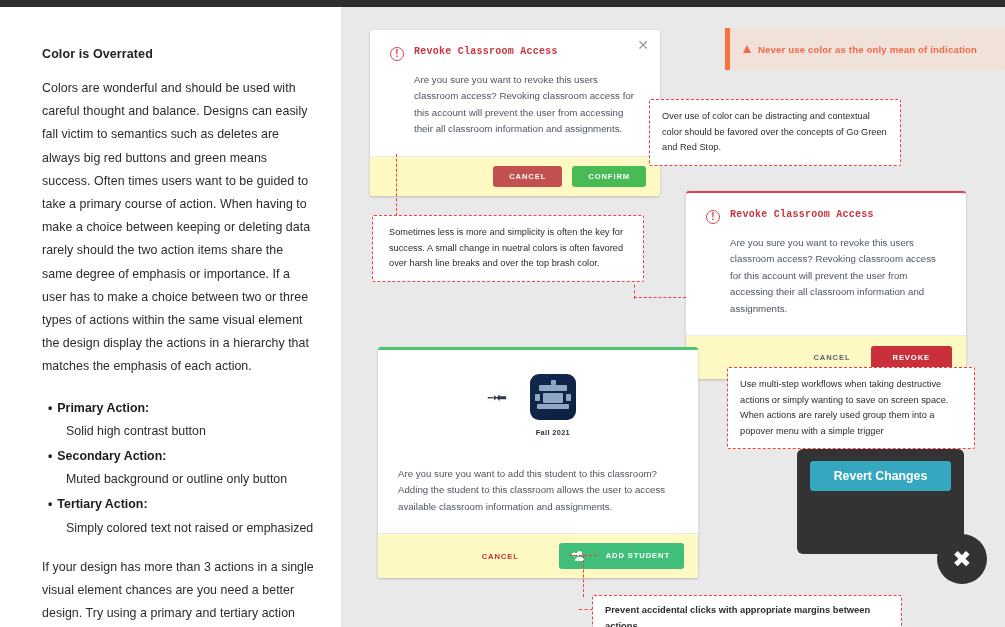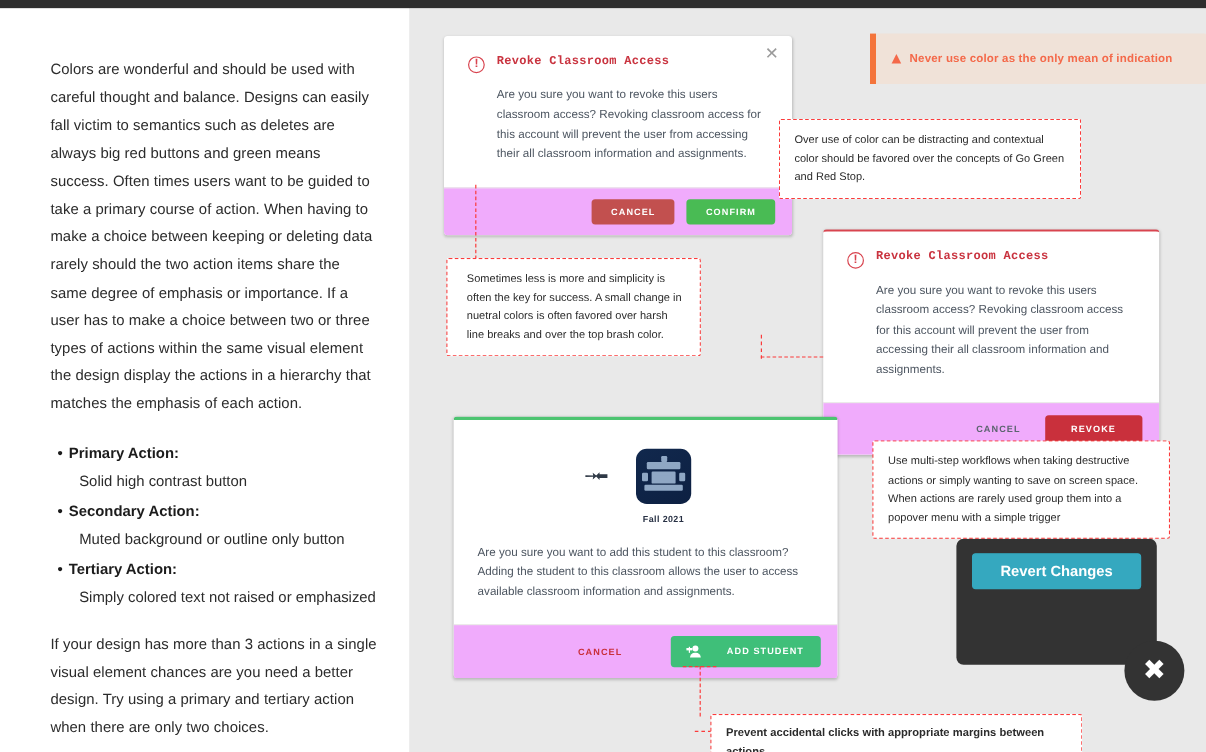--- a/index.html
+++ b/index.html
@@ -44,21 +44,21 @@
   }
 
   
   .card {
     position:absolute; background:#fff; border-radius:3px;
     box-shadow:0 1px 3px rgba(0,0,0,.14), 0 1px 2px rgba(0,0,0,.08);
     overflow:hidden;
   }
   .card-body { padding:16px 20px 18px 20px; }
   .card-foot {
-    background:#f0abfc; border-top:1px solid #eceaea;
+    background:#fef9c3; border-top:1px solid #eceaea;
     padding:9px 14px; display:flex; justify-content:flex-end;
     align-items:center; gap:10px;
   }
   .dlg-head { display:flex; align-items:flex-start; gap:10px; }
   .warn-circle {
     width:14px; height:14px; border-radius:50%;
     border:1.3px solid #d8444f; color:#d8444f;
     font-size:10px; line-height:12px; text-align:center;
     font-weight:bold; flex:0 0 auto; margin-top:1px;
   }
@@ -152,21 +152,21 @@
     display:flex; align-items:center; justify-content:center;
     color:#2f3946; font-size:13px; line-height:1;
     font-family:"DejaVu Sans", sans-serif; letter-spacing:-2px;
     margin-bottom:14px;
   }
   .card3-title {
     font-size:10.6px; font-weight:bold; color:#2b3444;
     letter-spacing:.2px; padding:6px 0 0 0;
   }
   .card3-text {
-    font-size:9.7px; color:#4c5560; line-height:16.4px; margin-top:6px;
+    font-size:9.7px; color:#4c5560; line-height:16.4px; margin-top:19px;
   }
   .add-icon {
     position:relative; width:11px; height:10px; display:inline-block;
   }
   .add-icon .head {
     position:absolute; left:4px; top:0; width:5px; height:5px;
     border-radius:50%; background:#fff;
   }
   .add-icon .body {
     position:absolute; left:2px; top:5.5px; width:9px; height:4.5px;
@@ -179,21 +179,21 @@
   .add-icon .plus-h { left:-0.7px; top:2.2px; width:5px; height:1.6px; }
 
   
   .anno {
     position:absolute; background:#fff; border:1.6px dashed #fb3b3b;
     border-radius:2px; padding:9px 12px;
     font-size:9.2px; color:#2b2b2b; line-height:15.5px;
     letter-spacing:.02px;
   }
   #anno-overuse  { left:308px; top:92px;  width:252px; }
-  #anno-less     { left:31px;  top:208px; width:212px;padding-left:16px; }
+  #anno-less     { left:31px;  top:208px; width:272px;padding-left:16px; }
   #anno-multi    { left:386px; top:360px; width:248px; }
   #anno-margins  { left:251px; top:588px; width:310px; font-weight:bold; font-size:9.3px; padding:7px 12px; }
 
   .conn { position:absolute; border:0; border-left:1.6px dashed #fb3b3b; }
   .conn-h { position:absolute; border:0; border-top:1.6px dashed #fb3b3b; }
 
   
   #warn-banner {
     position:absolute; left:384px; top:21px; width:280px; height:42px;
     background:#f0e2d8; display:flex; align-items:center;
@@ -232,20 +232,21 @@
   }
 </style>
 </head>
 <body>
 
 <div id="root">
 
   <div class="topbar"></div>
 
   <div class="left-panel">
+    <div class="article-title">Color is Overrated</div>
     <div class="article-p">Colors are wonderful and should be used with careful thought and balance. Designs can easily fall victim to semantics such as deletes are always big red buttons and green means success. Often times users want to be guided to take a primary course of action. When having to make a choice between keeping or deleting data rarely should the two action items share the same degree of emphasis or importance. If a user has to make a choice between two or three types of actions within the same visual element the design display the actions in a hierarchy that matches the emphasis of each action.</div>
 
     <div class="action-list">
       <div class="action-item">
         <div class="action-term">
           <span class="bullet">•</span><span>Primary Action:</span>
         </div>
         <div class="action-desc">Solid high contrast button</div>
       </div>
       <div class="action-item">

